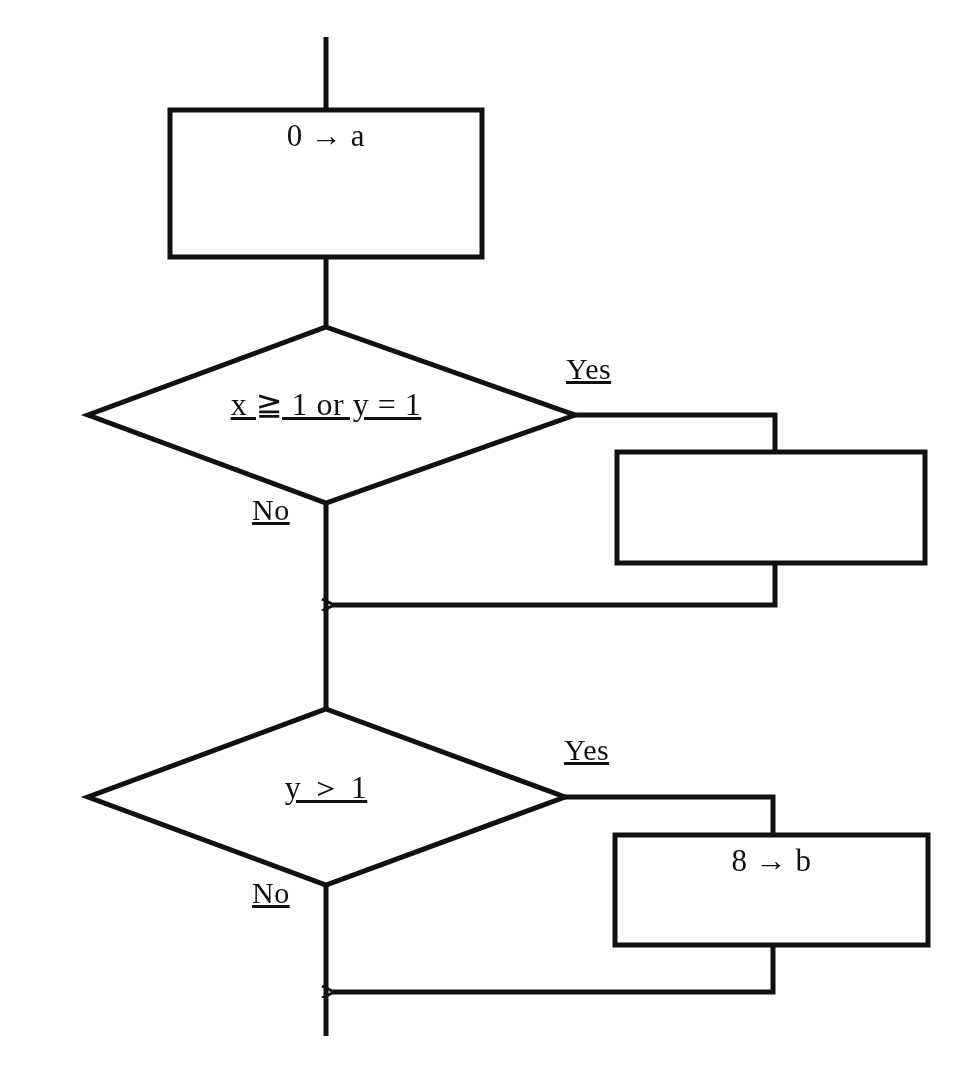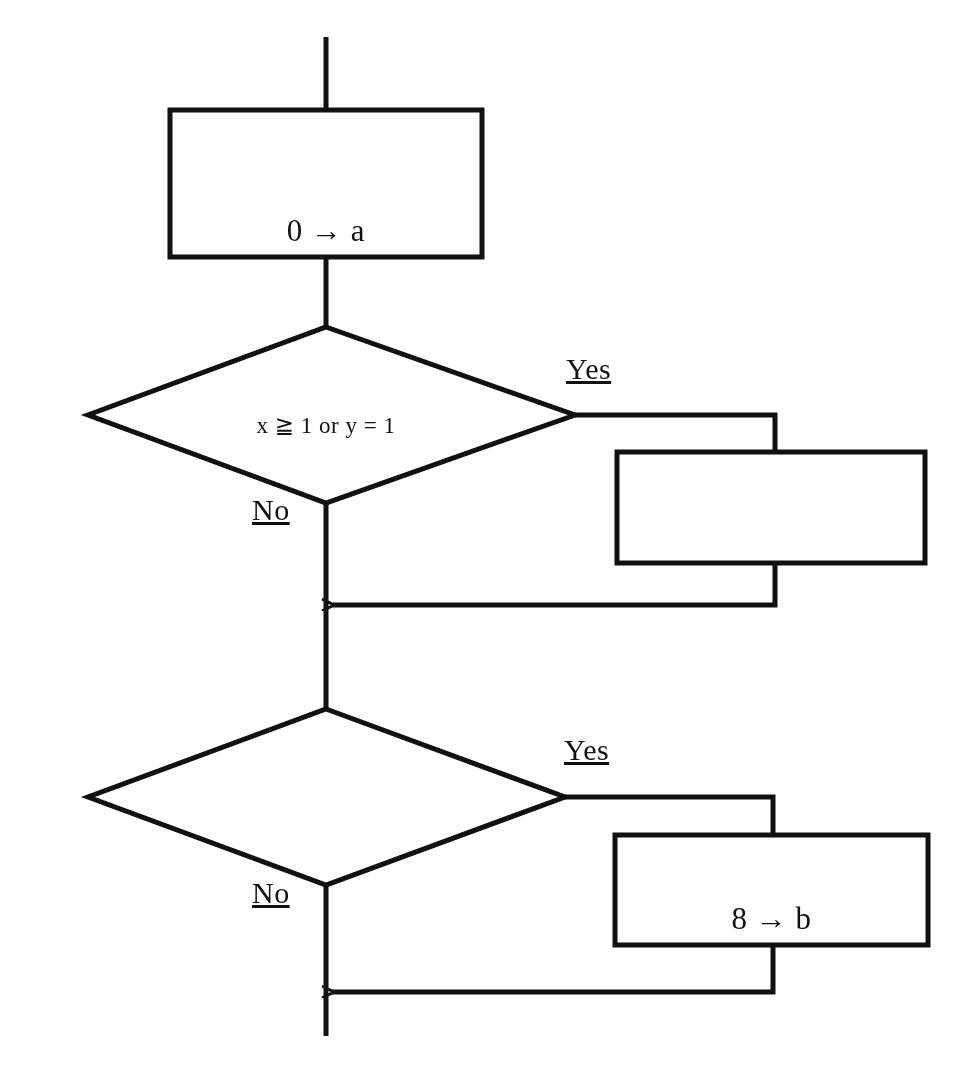--- a/index.html
+++ b/index.html
@@ -24,34 +24,35 @@
     left: 0;
     top: 0;
     width: 966px;
     height: 1072px;
   }
   .node-text {
     position: absolute;
     display: flex;
     flex-direction: column;
     align-items: center;
-    justify-content: flex-end;
+    justify-content: space-between;
     text-align: center;
     color: #111111;
     letter-spacing: 0.5px;
     white-space: nowrap;
     pointer-events: none;
   }
   .proc-text {
     font-size: 31px;
     line-height: 52px;
   }
   .dec-text {
-    font-size: 23px;
+    font-size: 32px;
     line-height: 38px;
+    text-decoration: underline;
   }
   .branch-label {
     position: absolute;
     font-size: 30px;
     color: #111111;
     white-space: nowrap;
     letter-spacing: 0.5px;
     text-decoration: underline;
   }
 </style>
@@ -100,20 +101,23 @@
 
   <div class="node-text dec-text" style="left:126px; top:385px; width:400px; height:60px;">
     <span>x ≧ 1 or y = 1</span>
   </div>
 
   <div class="branch-label" style="left:566px; top:352px;">Yes</div>
 
   <div class="branch-label" style="left:252px; top:493px;">No</div>
 
 
+  <div class="node-text dec-text" style="left:186px; top:768px; width:280px; height:58px;">
+    <span>y ＞ 1</span>
+  </div>
 
   <div class="branch-label" style="left:564px; top:733px;">Yes</div>
 
   <div class="branch-label" style="left:252px; top:876px;">No</div>
 
   <div class="node-text proc-text" style="left:615px; top:835px; width:313px; height:110px;">
     <span>8 → b</span>
   </div>
 
 </div>

